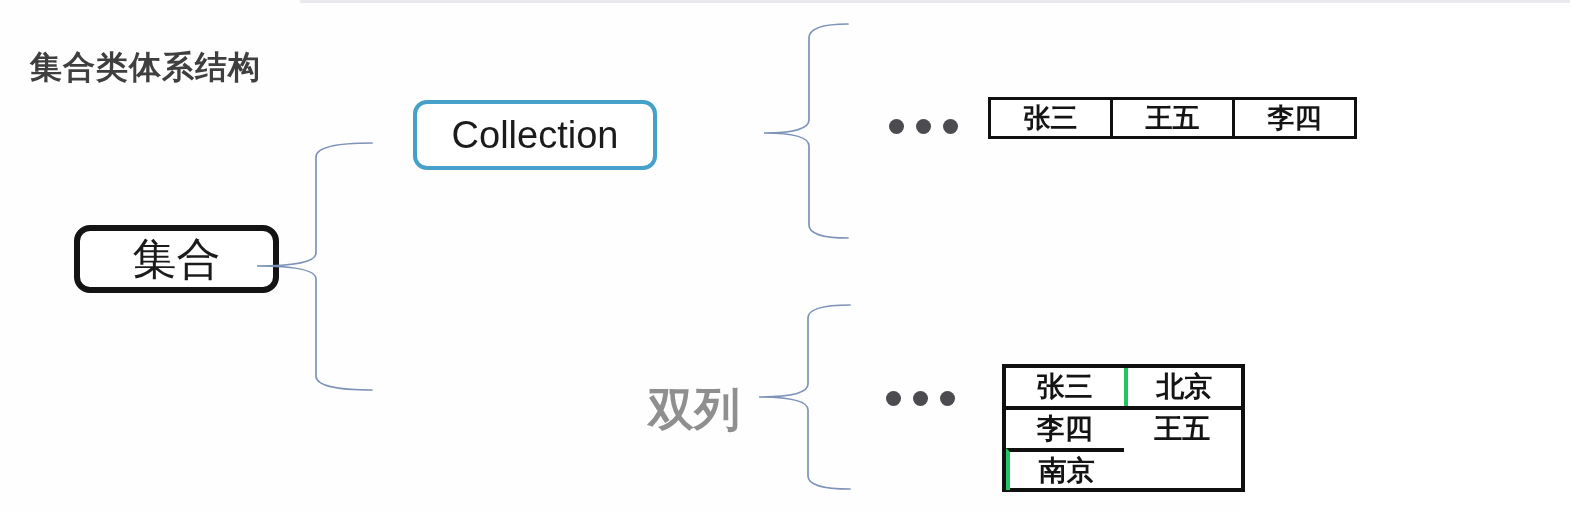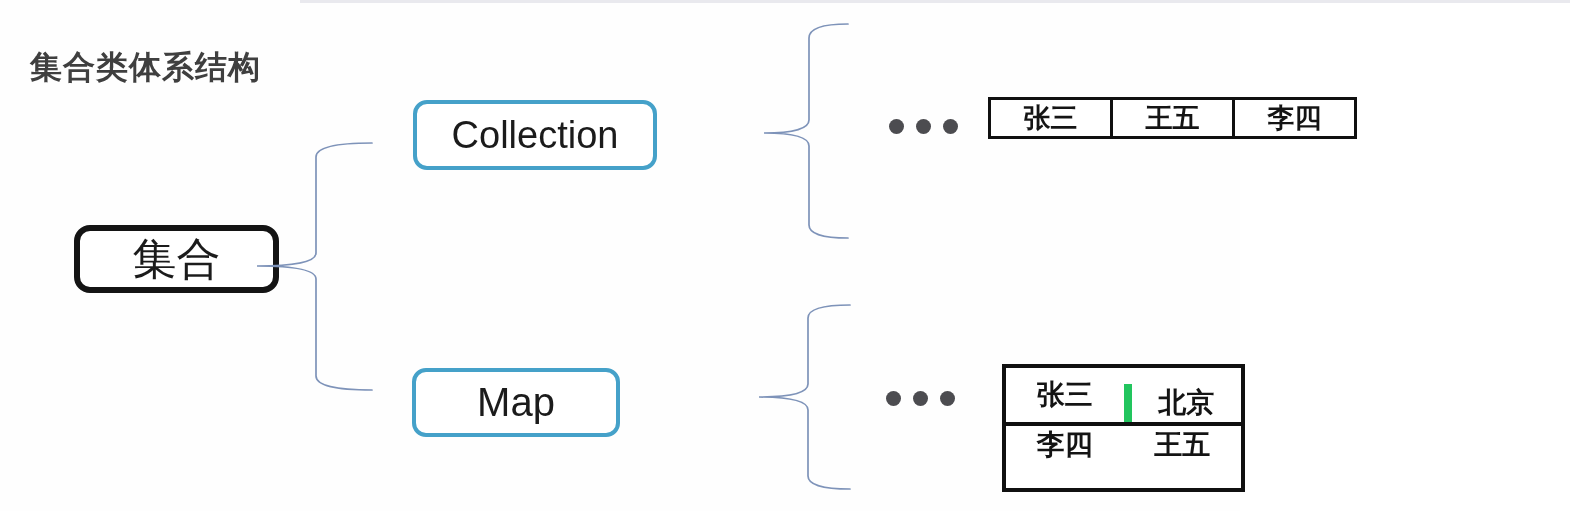--- a/index.html
+++ b/index.html
@@ -63,21 +63,21 @@
   .table-single .cell + .cell { border-left: 3px solid #101010; }
   .table-double {
     position: absolute; left: 1002px; top: 364px; width: 243px; height: 128px;
     display: grid; grid-template-columns: 1fr 1fr; grid-template-rows: 1fr 1fr 1fr;
     border: 4px solid #101010; background: #ffffff;
   }
   .table-double .cell {
     display: flex; align-items: center; justify-content: center;
     font-size: 28px; font-weight: 600; color: #141414; white-space: nowrap;
   }
-  .table-double .cell.col-2 { border-left: 8px solid #22c55e; margin-top: 16px; }
+  .table-double .cell.col-2 { border-left: 4px solid #22c55e; }
   .table-double .cell.row-next { border-top: 4px solid #101010; }
 </style>
 </head>
 <body>
 
 <div class="canvas">
 
   <div class="top-strip"></div>
 
   <div class="title">集合类体系结构</div>
@@ -101,30 +101,29 @@
     <span class="dot"></span>
     <span class="dot"></span>
   </div>
 
   <div class="table-single">
     <div class="cell">张三</div>
     <div class="cell">王五</div>
     <div class="cell">李四</div>
   </div>
 
-  <div class="node node-child node-map">
-    <span>Map</span>
-  </div>
+  <div class="type-label type-label-double">双列</div>
 
   <div class="dots dots-bottom">
     <span class="dot"></span>
     <span class="dot"></span>
     <span class="dot"></span>
   </div>
 
   <div class="table-double">
     <div class="cell">张三</div>
     <div class="cell col-2">北京</div>
     <div class="cell row-next">李四</div>
     <div class="cell row-next">王五</div>
+    <div class="cell col-2 row-next">南京</div>
   </div>
 
 </div>
 
 </body></html>

